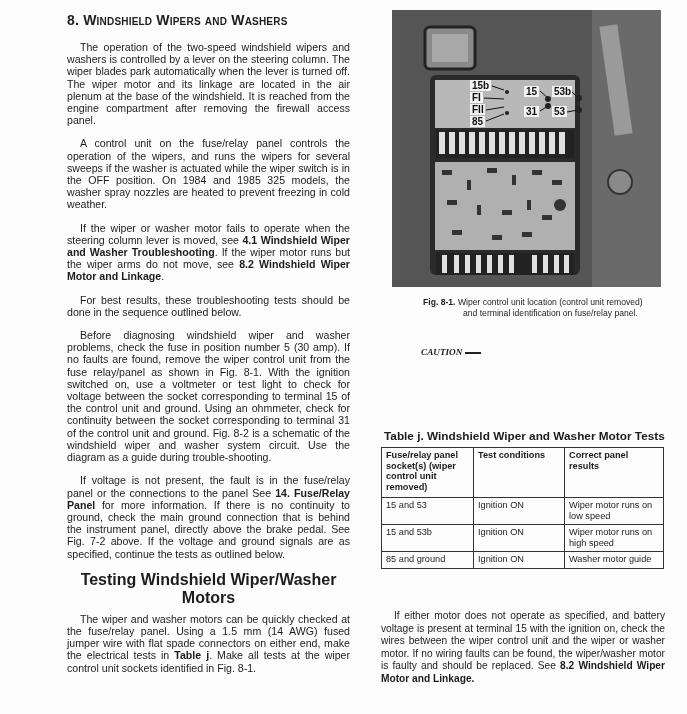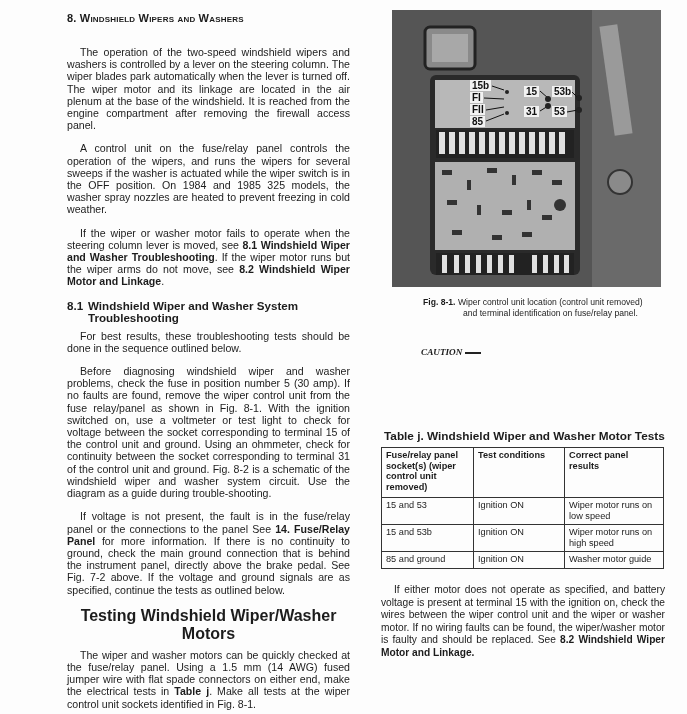--- a/index.html
+++ b/index.html
@@ -4,22 +4,22 @@
 <style>
   html, body { margin:0; padding:0; }
   body {
     width:687px; height:714px; background:#fdfdfd; position:relative; overflow:hidden;
     font-family:"Liberation Sans", sans-serif; color:#1c1c1c;
   }
   .col { position:absolute; }
   .left { left:67px; top:8px; width:283px; }
   .right { left:381px; top:0; width:286px; }
   h1 {
-    font-family:"Liberation Sans", sans-serif; font-weight:bold; font-size:11px;
-    margin:4px 0 22px 0; letter-spacing:0.2px; font-variant:small-caps;
+    font-family:"Liberation Sans", sans-serif; font-weight:bold; font-size:14px;
+    margin:4px 0 13px 0; letter-spacing:0.2px; font-variant:small-caps;
   }
   p {
     font-size:10.6px; line-height:12.2px; margin:0 0 11px 0; text-align:justify;
     text-indent:13px;
   }
   b { font-weight:bold; }
   h2 {
     font-size:11.6px; font-weight:bold; margin:12px 0 6px 0; line-height:12px;
   }
   h2 .num { display:inline-block; width:21px; }
@@ -46,32 +46,31 @@
   table {
     position:absolute; left:0; top:447px; width:283px; border-collapse:collapse;
     font-size:9.2px; line-height:10.5px;
   }
   td, th { border:1px solid #333; vertical-align:top; padding:2px 4px 3px 4px; text-align:left; }
   th { font-weight:bold; height:44px; }
   td { height:19px; }
   .after {
     position:absolute; left:0; top:584px; width:284px;
   }
-  .after p { font-size:10.2px; line-height:12.6px; }
+  .after p { font-size:10.2px; line-height:12.6px;margin-top:26px; }
 </style>
 </head>
 <body>
 
 <div class="col left">
   <h1>8. Windshield Wipers and Washers</h1>
   <p>The operation of the two-speed windshield wipers and washers is controlled by a lever on the steering column. The wiper blades park automatically when the lever is turned off. The wiper motor and its linkage are located in the air plenum at the base of the windshield. It is reached from the engine compartment after removing the firewall access panel.</p>
   <p>A control unit on the fuse/relay panel controls the operation of the wipers, and runs the wipers for several sweeps if the washer is actuated while the wiper switch is in the OFF position. On 1984 and 1985 325 models, the washer spray nozzles are heated to prevent freezing in cold weather.</p>
-  <p><span>If the wiper or washer motor fails to operate when the steering column lever is moved, see </span><b>8.1 Windshield Wiper and Washer Troubleshooting</b><span>. If the wiper motor runs but the wiper arms do not move, see </span><b>8.2 Windshield Wiper Motor and Linkage</b><span>.</span></p>
-
-  <h2><span class="num">8.1</span><span>Windshield Wiper and Washer System</span><span class="cont">Troubleshooting</span></h2>
+  <p><span>If the wiper or washer motor fails to operate when the steering column lever is moved, see </span><b>4.1 Windshield Wiper and Washer Troubleshooting</b><span>. If the wiper motor runs but the wiper arms do not move, see </span><b>8.2 Windshield Wiper Motor and Linkage</b><span>.</span></p>
+
   <p>For best results, these troubleshooting tests should be done in the sequence outlined below.</p>
   <p>Before diagnosing windshield wiper and washer problems, check the fuse in position number 5 (30 amp). If no faults are found, remove the wiper control unit from the fuse relay/panel as shown in Fig. 8-1. With the ignition switched on, use a voltmeter or test light to check for voltage between the socket corresponding to terminal 15 of the control unit and ground. Using an ohmmeter, check for continuity between the socket corresponding to terminal 31 of the control unit and ground. Fig. 8-2 is a schematic of the windshield wiper and washer system circuit. Use the diagram as a guide during trouble-shooting.</p>
   <p><span>If voltage is not present, the fault is in the fuse/relay panel or the connections to the panel See </span><b>14. Fuse/Relay Panel</b><span> for more information. If there is no continuity to ground, check the main ground connection that is behind the instrument panel, directly above the brake pedal. See Fig. 7-2 above. If the voltage and ground signals are as specified, continue the tests as outlined below.</span></p>
 
   <h3>Testing Windshield Wiper/Washer Motors</h3>
   <p><span>The wiper and washer motors can be quickly checked at the fuse/relay panel. Using a 1.5 mm (14 AWG) fused jumper wire with flat spade connectors on either end, make the electrical tests in </span><b>Table j</b><span>. Make all tests at the wiper control unit sockets identified in Fig. 8-1.</span></p>
 </div>
 
 <div class="col right" style="height:714px;">
   <div class="photo">

